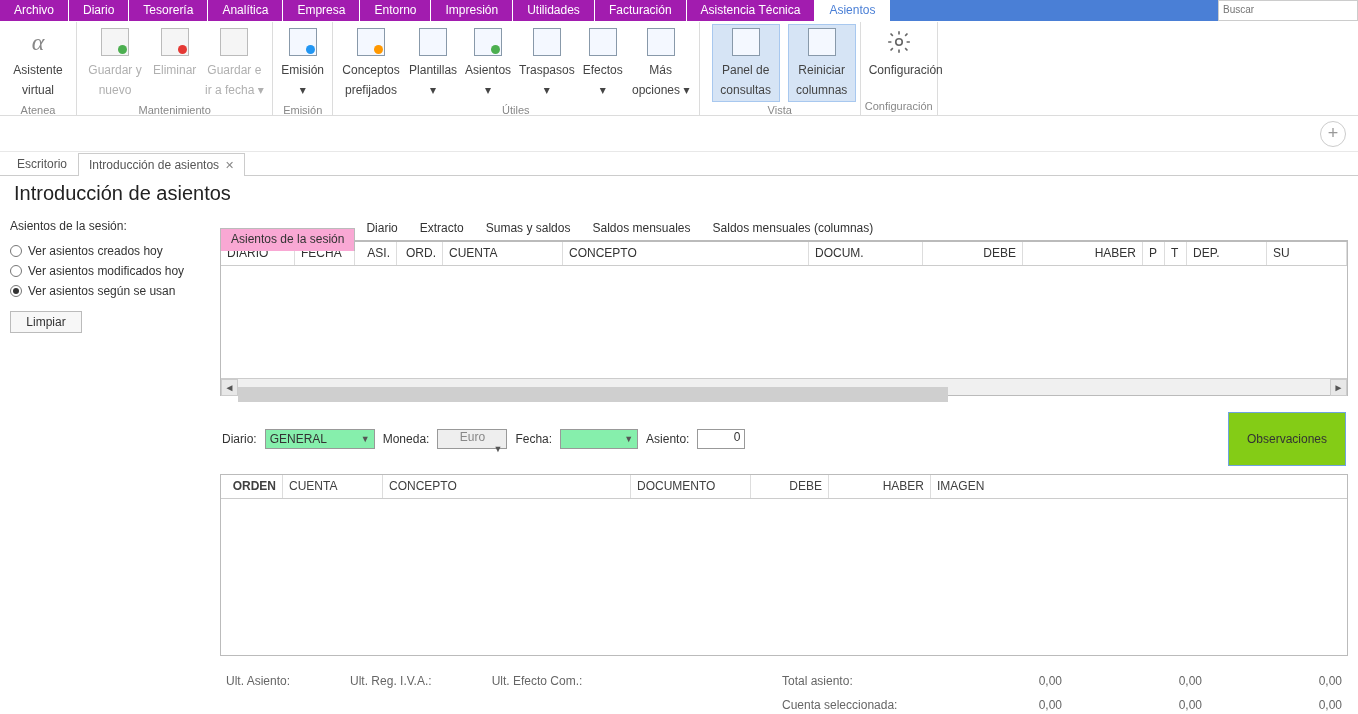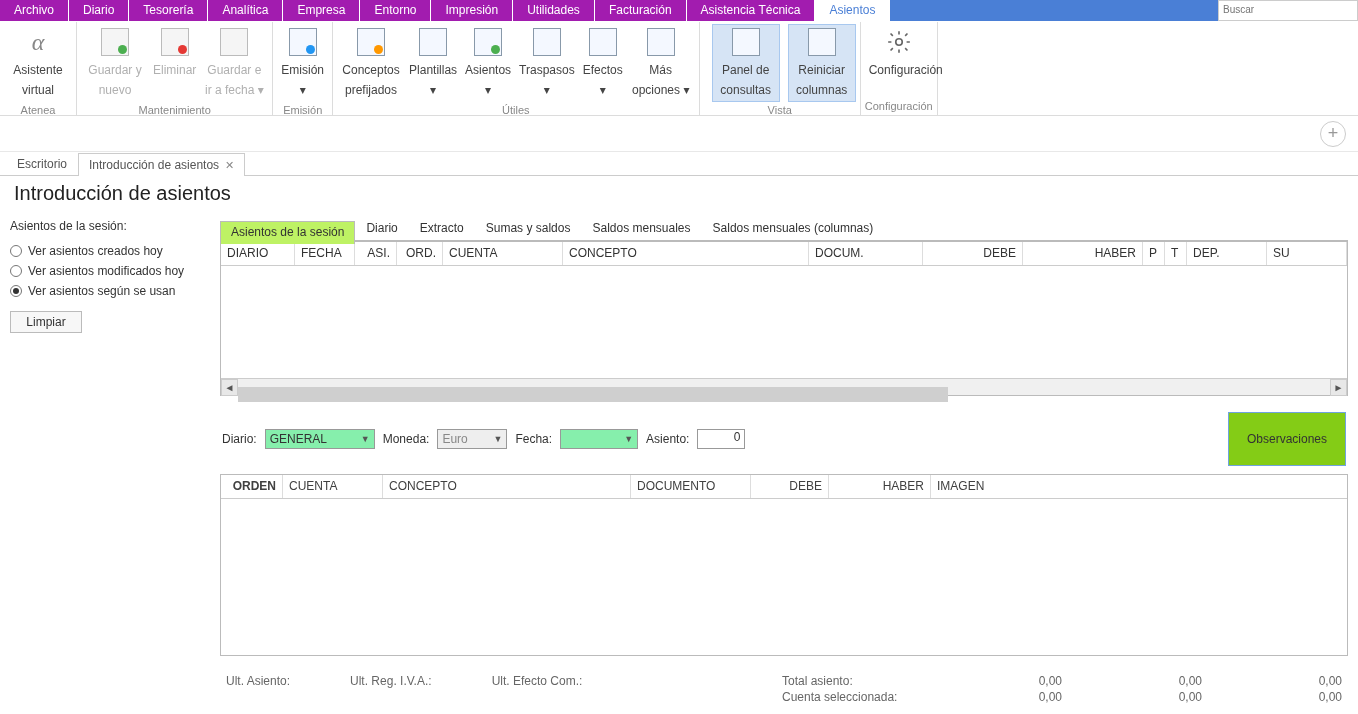--- a/index.html
+++ b/index.html
@@ -44,51 +44,51 @@
 .radio-row { display: flex; align-items: center; gap: 6px; padding: 3px 0; font-size: 12px; cursor: pointer; }
 .radio { width: 12px; height: 12px; border: 1px solid #777; border-radius: 50%; display: inline-flex; align-items: center; justify-content: center; }
 .radio.checked::after { content: ""; width: 6px; height: 6px; background: #333; border-radius: 50%; }
 .clear-btn { margin-top: 10px; padding: 3px 0; width: 72px; text-align: center; border: 1px solid #bbb; background: #f7f7f7; font-size: 12px; cursor: pointer; }
 
 .right-panel { flex: 1; padding: 0 8px 0 0; }
 
 
 .inner-tabs { display: flex; border-bottom: 1px solid #bbb; height: 24px; margin: 2px 2px 0 2px; }
 .inner-tab { padding: 3px 10px; font-size: 12px; border: 1px solid transparent; border-bottom: none; color: #333; cursor: pointer; }
-.inner-tab.active { border-color: #bbb; background: #bef264; position: relative; top: 4px; }
+.inner-tab.active { border-color: #bbb; background: #f9a8d4; position: relative; top: 11px; }
 
 
 .grid-wrap { border: 1px solid #bbb; margin: 0 2px; }
 .grid-header { display: flex; background: #fff; border-bottom: 1px solid #ccc; height: 24px; }
 .grid-header .gh { padding: 4px 6px; font-size: 12px; border-right: 1px solid #ddd; color: #333; overflow: hidden; white-space: nowrap; }
 .grid-body { height: 112px; background: #fff; }
 .grid-scroll { display: flex; height: 17px; background: #f0f0f0; border-top: 1px solid #ccc; align-items: center; }
 .grid-scroll .arrow { width: 17px; height: 17px; display: flex; align-items: center; justify-content: center; color: #555; background: #e8e8e8; border: 1px solid #ccc; font-size: 10px; cursor: pointer; }
 .grid-scroll .track { flex: 1; background: #f0f0f0; position: relative; }
 .grid-scroll .thumb { position: absolute; left: 0; top: 0; height: 15px; width: 65%; background: #cfcfcf; }
 
 
 .form-row { display: flex; align-items: center; gap: 8px; padding: 16px 4px 8px 4px; font-size: 12px; }
 .form-row label { color: #333; }
 .form-row .combo { border: 1px solid #999; height: 20px; display: flex; align-items: center; padding: 0 4px; background: #86efac; position: relative; }
-.form-row .combo.disabled { background: #eee; color: #888; }
+.form-row .combo.disabled { background: #eee; color: #888; flex-direction: column; }
 .form-row .combo .caret { margin-left: auto; font-size: 9px; color: #555; }
 .form-row .num-input { border: 1px solid #999; height: 20px; width: 48px; text-align: right; padding: 0 4px; }
 .obs-btn { margin-left: auto; padding: 19px 18px; border: 1px solid #6fa3e0; background: #84cc16; cursor: pointer; font-size: 12px; }
 
 
 .grid2-wrap { border: 1px solid #bbb; margin: 0 2px; }
 .grid2-header { display: flex; background: #fff; border-bottom: 1px solid #ccc; height: 24px; }
 .grid2-header .gh { padding: 4px 6px; font-size: 12px; border-right: 1px solid #ddd; color: #404040; overflow: hidden; white-space: nowrap; }
 .grid2-body { height: 156px; background: #fff; }
 
 
 .footer { display: flex; padding: 18px 8px 0 8px; font-size: 12px; color: #666; }
 .footer .left-info { display: flex; gap: 60px; flex: 1; }
-.footer .totals { display: flex; flex-direction: column; gap: 2px; }
+.footer .totals { display: flex; flex-direction: column; gap: 10px; }
 .footer .totals-row { display: flex; gap: 60px; }
 .footer .totals-row .tval { width: 80px; text-align: right; }
 
 
 .ic { width: 28px; height: 28px; border: 1px solid #89a; background: #f4f8ff; position: relative; }
 .ic.gray { border-color: #bbb; background: #f5f5f5; }
 .ic .dot { position: absolute; bottom: 1px; right: 1px; width: 9px; height: 9px; border-radius: 50%; }
 .ic .dot.green { background: #4caf50; }
 .ic .dot.red { background: #e53935; }
 .ic .dot.blue { background: #2196f3; }

